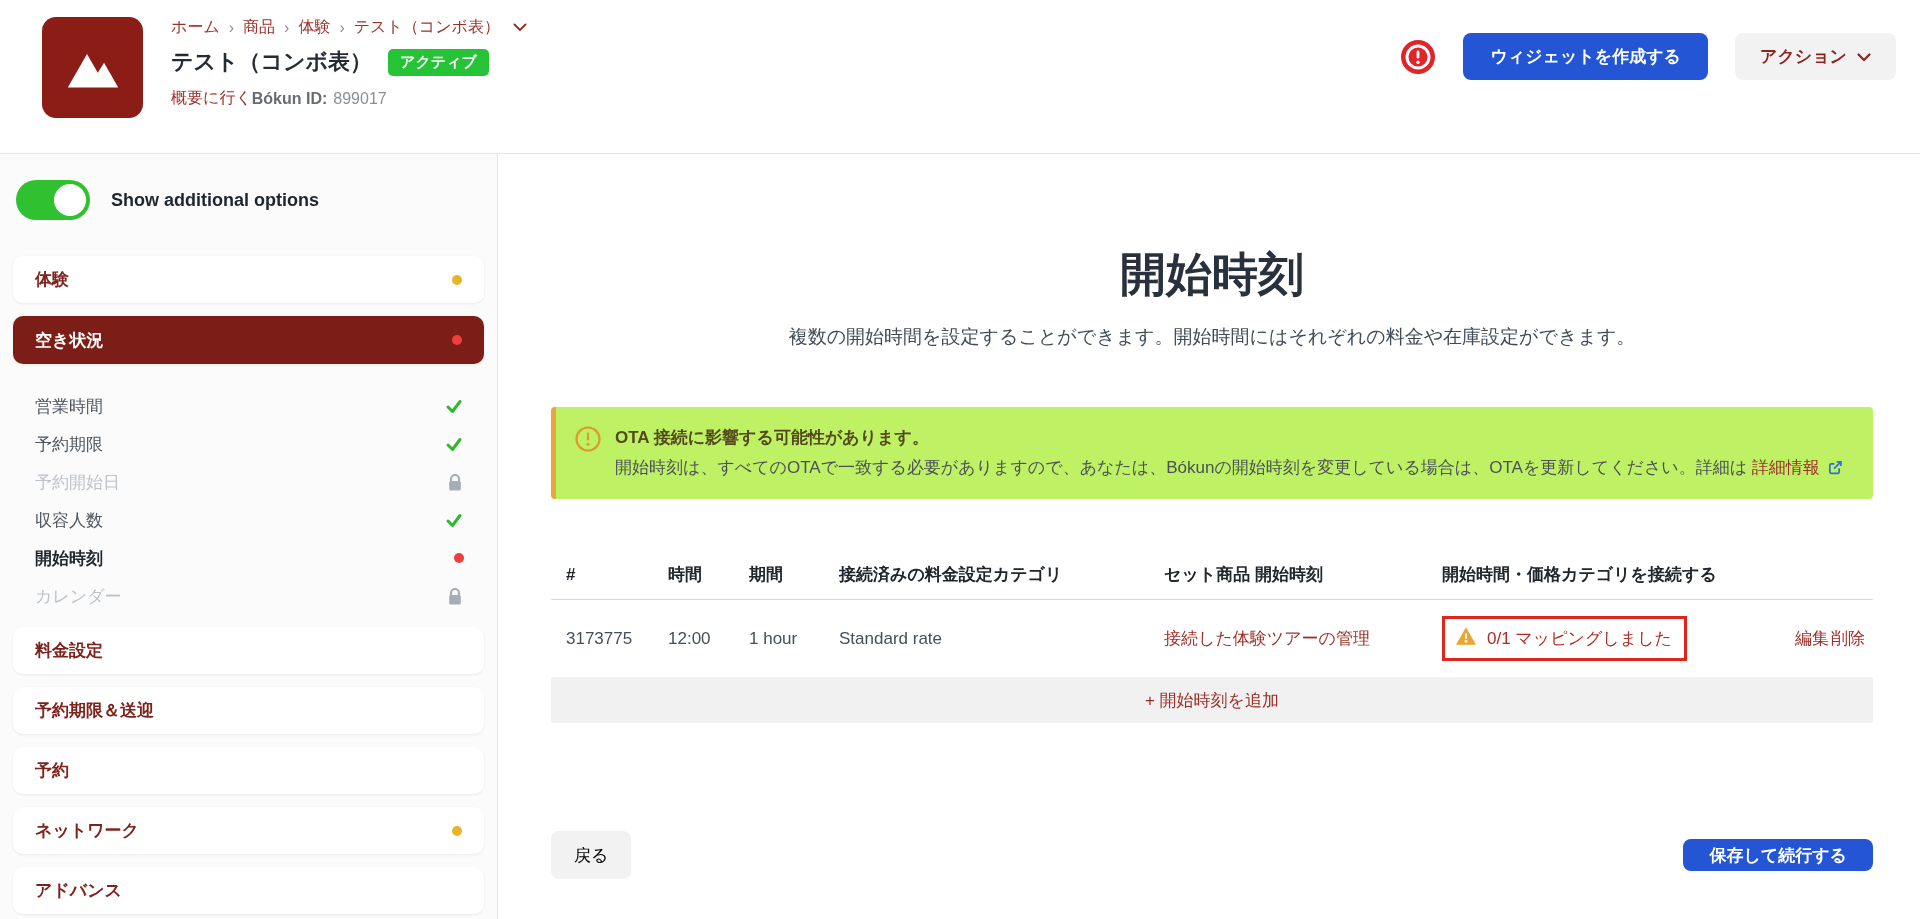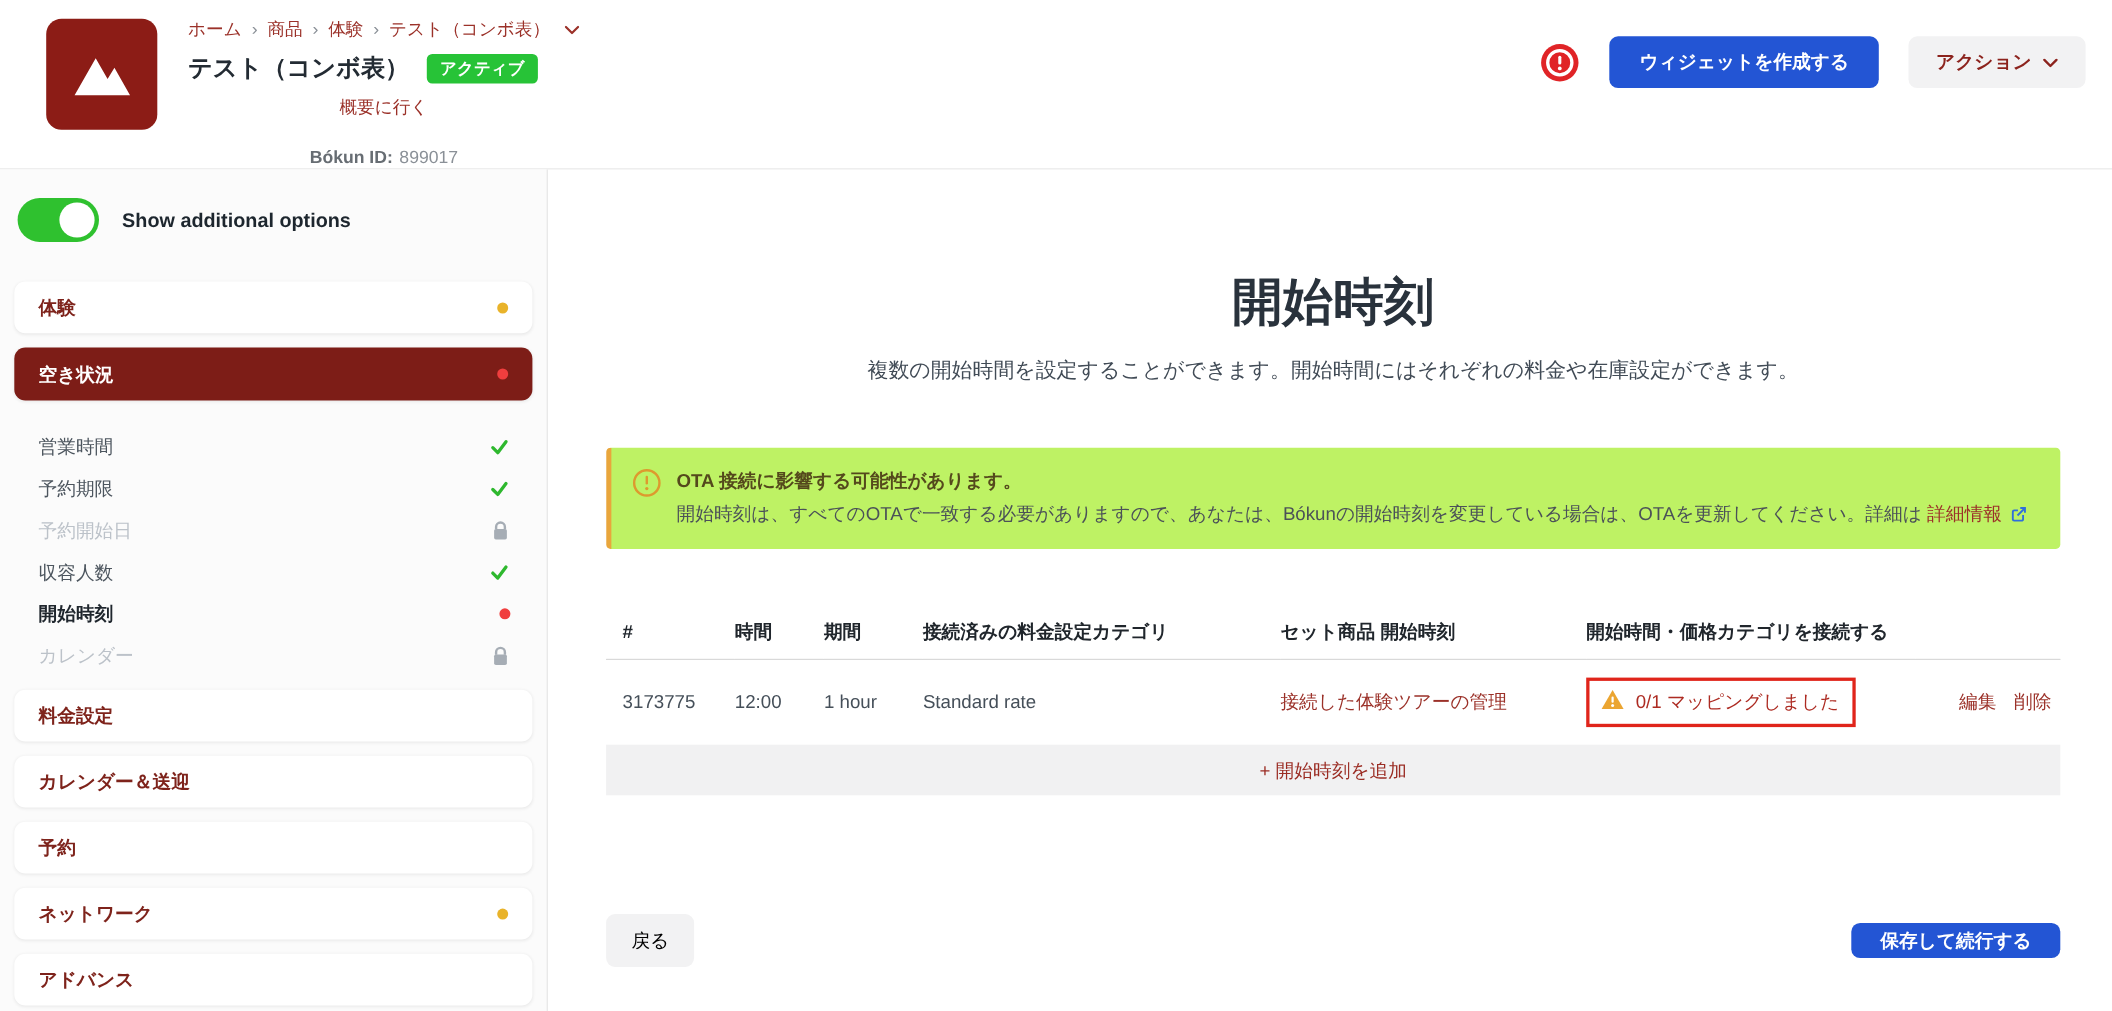--- a/index.html
+++ b/index.html
@@ -14,21 +14,21 @@
   .logo svg { width:58px; height:48px; }
   .header-text { margin-left:28px; }
   .breadcrumb { display:flex; align-items:center; gap:9px; font-size:16px; color:#9b3129; }
   .breadcrumb .crumb { cursor:pointer; }
   .breadcrumb .sep { color:#8a9097; }
   .breadcrumb .chev { margin-left:4px; color:#9b3129; display:flex; }
   .page-title-row { display:flex; align-items:center; gap:16px; margin-top:9px; }
   .page-title { font-size:22px; font-weight:700; color:#232b33; }
   .badge { background:#27c337; color:#fff; font-size:15px; font-weight:700;
     padding:4px 12px; border-radius:5px; }
-  .meta-row { display:flex; align-items:center; gap:26px; margin-top:11px; font-size:16px;flex-direction:column; }
+  .meta-row { display:flex; align-items:center; margin-top:11px; font-size:16px; }
   .overview-link { color:#9b3129; cursor:pointer; }
   .meta-label { font-weight:700; color:#676d73; }
   .meta-value { color:#8a9097; margin-left:6px; }
   .header-actions { margin-left:auto; display:flex; align-items:center; gap:27px; padding-top:16px; }
   .alert-badge { width:36px; height:36px; display:flex; }
   .btn { height:47px; border:none; border-radius:8px; font-size:17px; font-weight:700;
     cursor:pointer; font-family:inherit; }
   .btn-blue { background:#2355d4; color:#fff; padding:0 27px; }
   .btn-gray { background:#f2f2f3; color:#8c231d; padding:0 25px; }
   .btn-gray .chev { display:inline-flex; margin-left:10px; color:#8c231d; }
@@ -78,21 +78,21 @@
   th { text-align:left; font-weight:700; color:#20262c; padding:10px 8px 13px 0;
     border-bottom:1px solid #d9d9d9; }
   td { padding:16px 8px 16px 0; color:#454f59; vertical-align:middle; }
   th.c1,td.c1 { padding-left:15px; }
   .c1{width:117px;} .c2{width:81px;} .c3{width:90px;} .c4{width:325px;}
   .c5{width:278px;} .c6{width:auto;} .c7{width:132px; text-align:right;}
   .link-red { color:#9b3129; cursor:pointer; }
   .map-box { display:inline-flex; align-items:center; gap:10px;
     border:3px solid #e0251b; padding:7px 12px 7px 10px; color:#ad2b22; }
   .map-box svg { flex:0 0 auto; }
-  .row-actions { display:inline-flex; gap:16px; }
+  .row-actions { display:inline-flex; gap:2px; }
   .add-row { height:46px; background:#f1f1f2; display:flex; align-items:center;
     justify-content:center; font-size:17px; color:#9b2d24; cursor:pointer; }
 
   .footer-row { margin-top:108px; display:flex; justify-content:space-between; align-items:center; }
   .btn-back { background:#f2f2f3; color:#000000; font-weight:400; height:48px; padding:0 23px; }
   .btn-save { background:#2355d4; color:#fff; height:32px; padding:0 26px; }
 </style>
 </head>
 <body>
 
@@ -218,21 +218,21 @@
               <rect x="3.2" y="8" width="11.6" height="9.5" rx="1.6" fill="#a6adb5"></rect>
             </svg>
           </span>
       </div>
     </div>
 
     <div class="side-card">
       <span>料金設定</span>
     </div>
     <div class="side-card">
-      <span>カレンダー＆送迎</span>
+      <span>予約期限＆送迎</span>
     </div>
     <div class="side-card">
       <span>予約</span>
     </div>
     <div class="side-card">
       <span>ネットワーク</span>
       <span class="dot yellow"></span>
     </div>
     <div class="side-card">
       <span>アドバンス</span>

